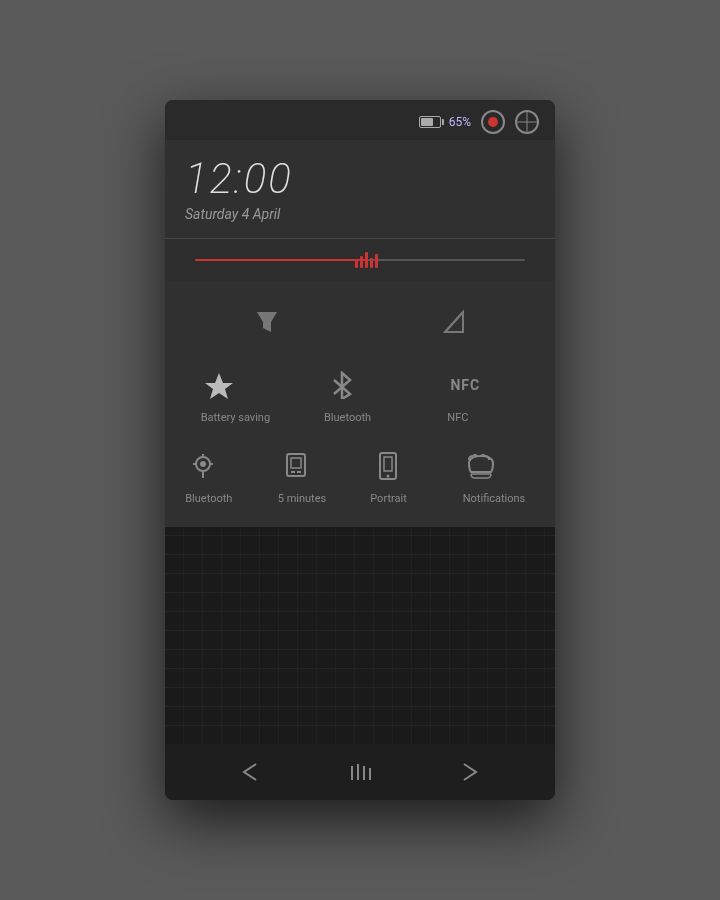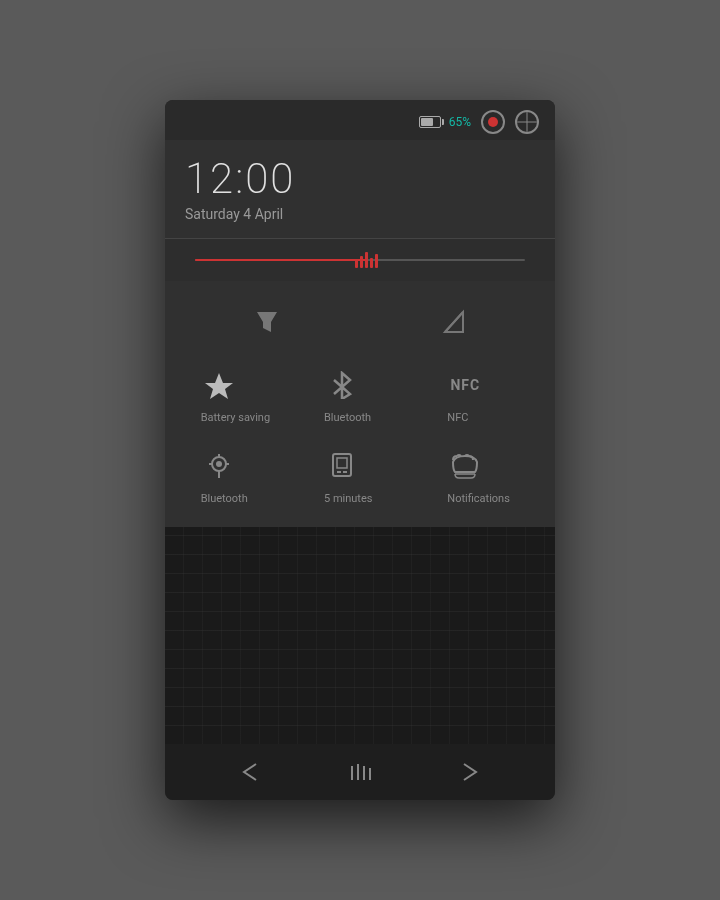--- a/index.html
+++ b/index.html
@@ -32,21 +32,21 @@
       display: flex;
       justify-content: flex-end;
       align-items: center;
       gap: 10px;
     }
 
     .battery-info {
       display: flex;
       align-items: center;
       gap: 8px;
-      color: #14b8a6;
+      color: #c4b5fd;
       font-size: 12px;
     }
 
     .battery-icon {
       width: 22px;
       height: 12px;
       border: 1.5px solid #aaa;
       border-radius: 2px;
       position: relative;
       display: inline-block;
@@ -127,20 +127,21 @@
     .notification-panel {
       background: #303030;
       flex: 1;
       display: flex;
       flex-direction: column;
     }
 
     .time-section {
       padding: 14px 20px 16px;
       background: #303030;
+      font-style: italic;
     }
 
     .time-display {
       font-size: 42px;
       color: #e0e0e0;
       font-weight: 200;
       letter-spacing: 2px;
     }
 
     .date-display {
@@ -420,20 +421,30 @@
             <svg width="26" height="28" viewBox="0 0 26 28">
               <rect x="4" y="2" width="18" height="22" rx="2" fill="none" stroke="#888" stroke-width="2"></rect>
               <rect x="8" y="6" width="10" height="10" fill="none" stroke="#888" stroke-width="1.5"></rect>
               <line x1="8" y1="20" x2="12" y2="20" stroke="#888" stroke-width="2"></line>
               <line x1="14" y1="20" x2="18" y2="20" stroke="#888" stroke-width="2"></line>
             </svg>
           </div>
           <span class="qs-label">5 minutes</span>
         </div>
 
+        <div class="qs-item">
+          <div class="qs-icon-wrap">
+            <svg width="22" height="28" viewBox="0 0 22 28">
+              <rect x="3" y="1" width="16" height="26" rx="2" fill="none" stroke="#888" stroke-width="2"></rect>
+              <rect x="7" y="5" width="8" height="14" fill="none" stroke="#888" stroke-width="1.5"></rect>
+              <circle cx="11" cy="24" r="1.5" fill="#888"></circle>
+            </svg>
+          </div>
+          <span class="qs-label">Portrait</span>
+        </div>
 
         <div class="qs-item">
           <div class="qs-icon-wrap">
             <svg width="28" height="28" viewBox="0 0 28 28">
               <path d="M2,8 Q2,4 6,4 M6,4 Q8,2 10,4 M22,8 Q22,4 18,4 M18,4 Q16,2 14,4" fill="none" stroke="#888" stroke-width="2"></path>
               <path d="M2,10 Q2,18 4,20 L24,20 Q26,18 26,10 Q24,4 14,4 Q4,4 2,10Z" fill="none" stroke="#888" stroke-width="2"></path>
               <path d="M4,22 Q4,26 8,26 L20,26 Q24,26 24,22" fill="none" stroke="#888" stroke-width="1.5"></path>
               <line x1="4" y1="22" x2="24" y2="22" stroke="#888" stroke-width="1.5"></line>
             </svg>
           </div>

